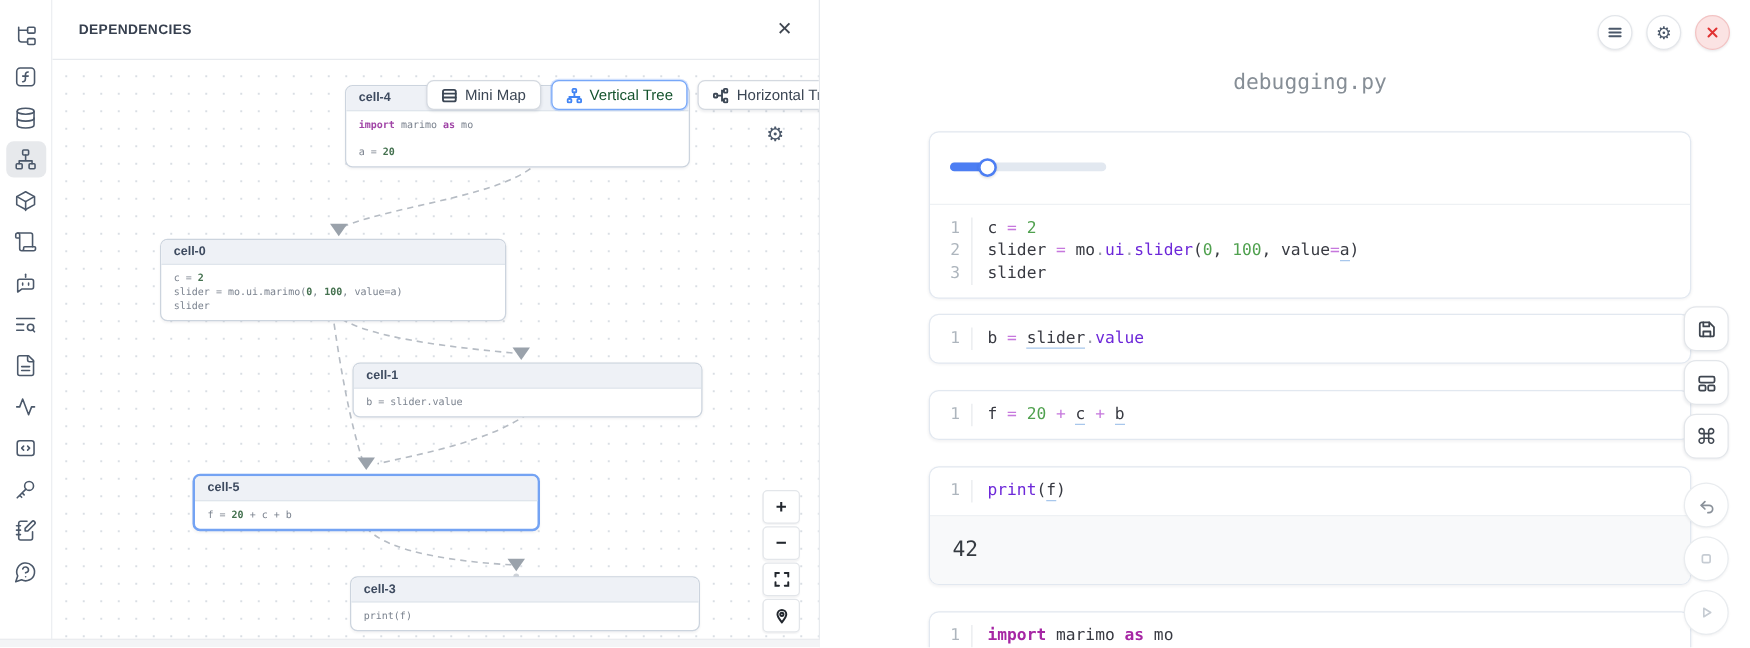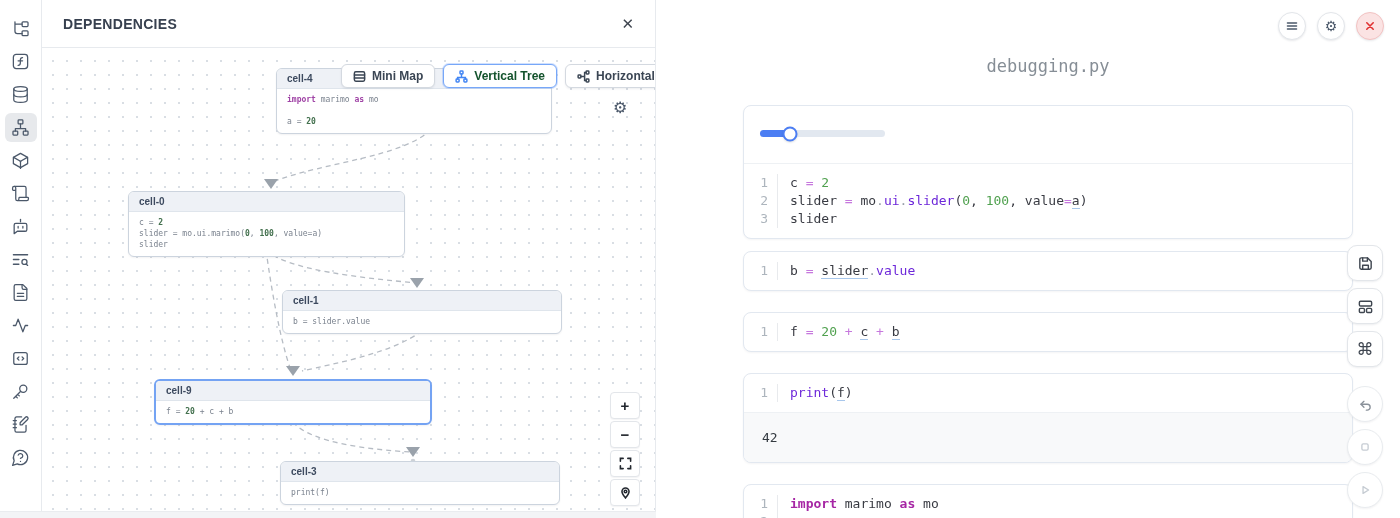--- a/index.html
+++ b/index.html
@@ -13,36 +13,36 @@
   .side-item { width:32px; height:29px; display:flex; align-items:center; justify-content:center;
                border-radius:6px; cursor:pointer; }
   .side-item.selected { background:#e7e9ec; }
   .side-item svg { width:19px; height:19px; stroke:#4b586a; stroke-width:1.6; fill:none;
                    stroke-linecap:round; stroke-linejoin:round; }
 
   
   .panel { position:relative; width:614px; flex:0 0 614px; border-right:1px solid #e7eaee; background:#fff; }
   .panel-header { height:48px; display:flex; align-items:center; padding:0 21px;
                   border-bottom:1px solid #e7eaee; }
-  .panel-title { font-size:14px; font-weight:bold; color:#37404f; letter-spacing:.3px; }
+  .panel-title { font-size:11px; font-weight:bold; color:#37404f; letter-spacing:.3px; }
   .panel-close { margin-left:auto; font-size:15px; color:#3f4650; cursor:pointer; line-height:1; }
   .graph { position:absolute; top:48px; left:0; right:0; bottom:7px; overflow:hidden;
            background-image:radial-gradient(circle, #d9dee4 1px, transparent 1.2px);
            background-size:14px 14px; background-position:4px 6px; }
   .edges { position:absolute; left:0; top:0; }
 
   .gnode { position:absolute; background:#fff; border:1px solid #ccd4de; border-radius:6px;
            box-shadow:0 1px 2px rgba(30,41,59,.06); overflow:hidden; }
   .gnode.selected { border:2px solid #74a3f3; }
   .gnode-header { background:#eef1f6; border-bottom:1px solid #dfe5ec; padding:4px 10px;
                   font-size:10px; font-weight:bold; color:#3d4a5f; }
   .gnode-body { padding:5px 10px 6px; font-family:"DejaVu Sans Mono", monospace; font-size:8px;
                 line-height:11px; color:#7a828e; white-space:pre; }
 
-  .graph-toolbar { position:absolute; left:299px; top:16px; display:flex; gap:8px; z-index:10;font-weight:bold; }
+  .graph-toolbar { position:absolute; left:299px; top:16px; display:flex; gap:8px; z-index:10; }
   .gt-btn { display:flex; align-items:center; gap:6px; background:#fff; border:1px solid #d4d9e0;
             border-radius:6px; padding:4px 11px; font-size:12px; color:#3b4654; cursor:pointer;
             box-shadow:0 1px 2px rgba(30,41,59,.08); white-space:nowrap; }
   .gt-btn svg { width:13px; height:13px; stroke:#3b4654; stroke-width:1.6; fill:none; stroke-linecap:round; }
   .gt-btn.active { border:1px solid #77a7f8; color:#14532d; box-shadow:0 0 0 1px rgba(119,167,248,.35); }
   .gt-btn.active svg { stroke:#4285f4; }
 
   .graph-gear { position:absolute; left:571px; top:50px; font-size:16px; color:#4b586a; cursor:pointer; z-index:10; }
 
   .zoomctl { position:absolute; left:568px; top:344px; display:flex; flex-direction:column; gap:2px; z-index:10; }
@@ -75,21 +75,21 @@
   .slider-fill { position:absolute; left:0; top:0; height:7px; background:#4c7ef3; border-radius:4px; }
   .slider-thumb { position:absolute; top:50%; width:15px; height:15px; background:#fff;
                   border:2px solid #4c7ef3; border-radius:50%; transform:translate(-50%,-50%);
                   box-shadow:0 1px 2px rgba(30,41,59,.15); cursor:pointer; }
   .code-zone { display:flex; padding:10px 0; }
   .gutter { flex:0 0 34px; padding-right:9px; text-align:right; font-family:"DejaVu Sans Mono", monospace;
             font-size:13px; line-height:18px; color:#adb5bd; border-right:1px solid #e8eaed; }
   .codebox { padding-left:12px; font-family:"DejaVu Sans Mono", monospace; font-size:13px;
              line-height:18px; color:#383a42; white-space:pre; }
   .cell-output { background:#f8f9fa; border-top:1px solid #eef1f4; padding:17px 18px;
-                 font-family:"DejaVu Sans Mono", monospace; font-size:13px; color:#343a40; }
+                 font-family:"DejaVu Sans Mono", monospace; font-size:17px; color:#343a40; }
 
   .tk-op  { color:#c678dd; }
   .tk-num { color:#50a14f; }
   .tk-fn  { color:#6d28d9; }
   .tk-kw  { color:#a626a4; font-weight:bold; }
   .tk-dot { color:#99a0a9; }
   .tk-und { border-bottom:1.5px solid #a8c7ec; }
   .tk-gnum { color:#44714f; font-weight:bold; }
   .tk-gkw  { color:#a044a6; font-weight:bold; }
 
@@ -242,21 +242,21 @@
       </div>
       <div class="gnode" style="left:86px; top:143px; width:277px;">
         <div class="gnode-header">cell-0</div>
         <div class="gnode-body"><div><span>c = </span><span class="tk-gnum">2</span></div><div><span>slider = mo.ui.marimo(</span><span class="tk-gnum">0</span><span>, </span><span class="tk-gnum">100</span><span>, value=a)</span></div><div><span>slider</span></div></div>
       </div>
       <div class="gnode" style="left:240px; top:242px; width:280px;">
         <div class="gnode-header">cell-1</div>
         <div class="gnode-body"><div><span>b = slider.value</span></div></div>
       </div>
       <div class="gnode selected" style="left:112px; top:331px; width:278px;">
-        <div class="gnode-header">cell-9</div>
+        <div class="gnode-header">cell-5</div>
         <div class="gnode-body"><div><span>f = </span><span class="tk-gnum">20</span><span> + c + b</span></div></div>
       </div>
       <div class="gnode" style="left:238px; top:413px; width:280px;">
         <div class="gnode-header">cell-3</div>
         <div class="gnode-body"><div><span>print(f)</span></div></div>
       </div>
 
       <div class="graph-toolbar">
         <div class="gt-btn">
           <svg viewBox="0 0 14 14">

